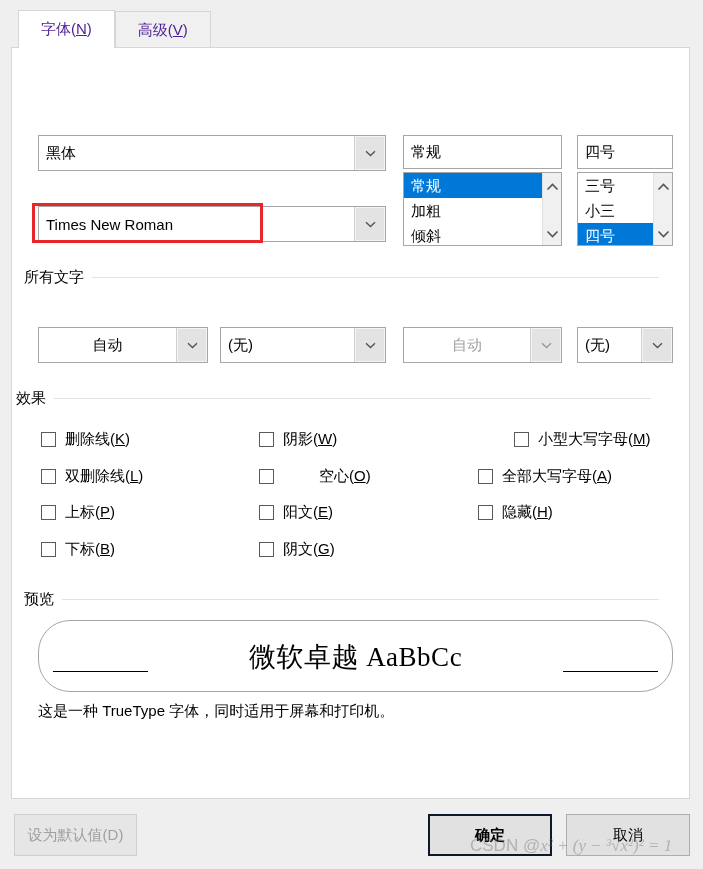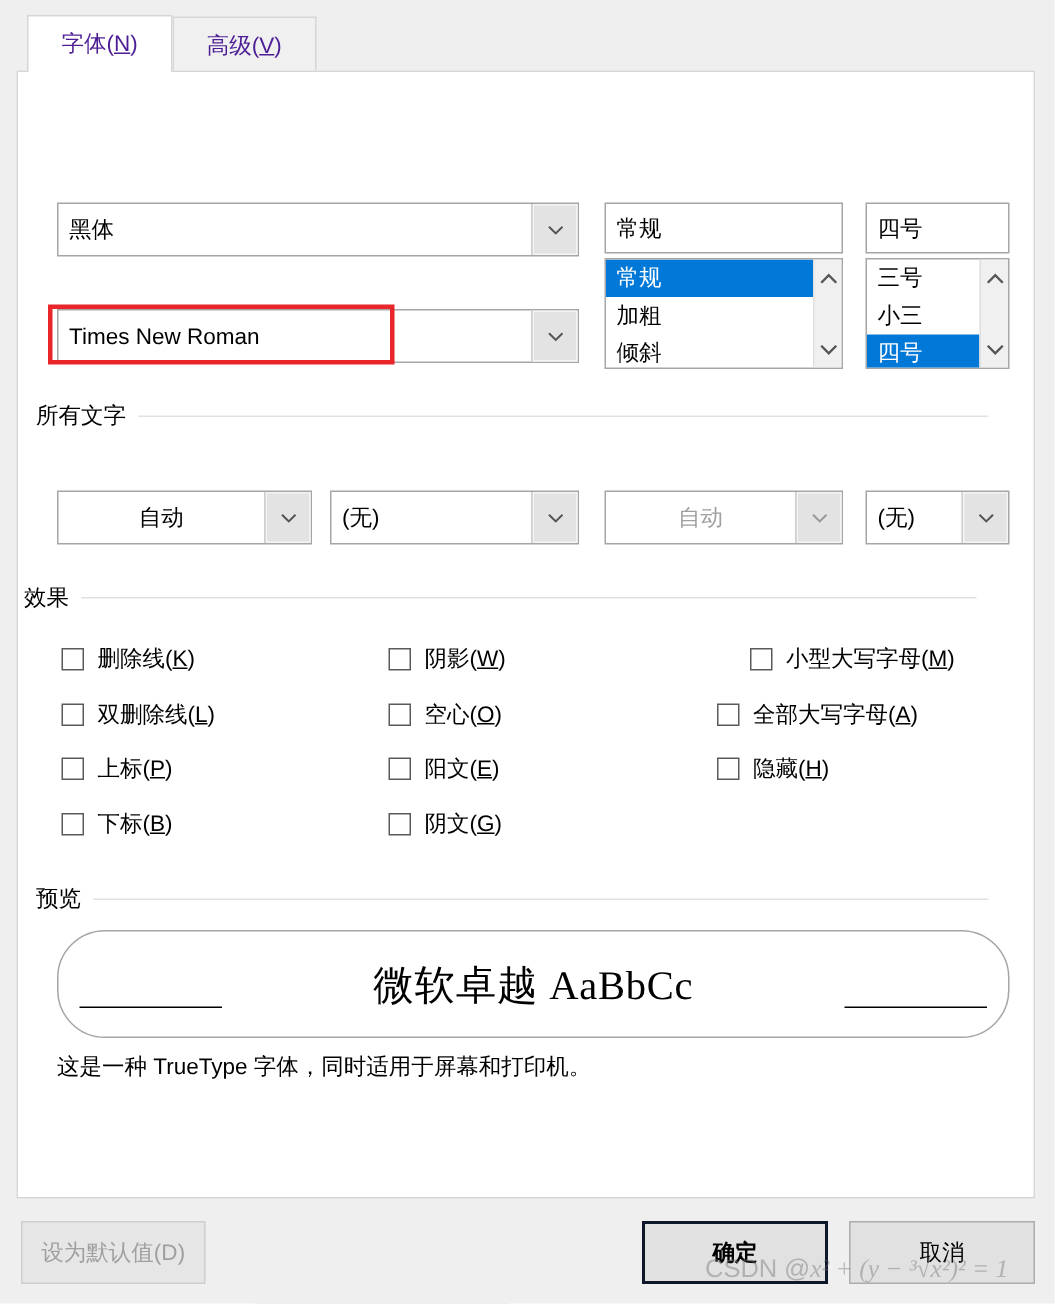--- a/index.html
+++ b/index.html
@@ -417,34 +417,34 @@
 </div>
 <div class="cbrow" style="left:41px; top:540px; z-index:4;">
   <span class="cbox"></span>
   <span class="ctext">下标(<span class="u">B</span>)</span>
 </div>
 
 <div class="cbrow" style="left:259px; top:430px; z-index:4;">
   <span class="cbox"></span>
   <span class="ctext">阴影(<span class="u">W</span>)</span>
 </div>
-<div class="cbrow" style="left:259px; top:467px; z-index:4;">
+<div class="cbrow" style="left:259px; top:467px; z-index:4;gap:36px;">
   <span class="cbox"></span>
   <span class="ctext">空心(<span class="u">O</span>)</span>
 </div>
 <div class="cbrow" style="left:259px; top:503px; z-index:4;">
   <span class="cbox"></span>
   <span class="ctext">阳文(<span class="u">E</span>)</span>
 </div>
 <div class="cbrow" style="left:259px; top:540px; z-index:4;">
   <span class="cbox"></span>
   <span class="ctext">阴文(<span class="u">G</span>)</span>
 </div>
 
-<div class="cbrow" style="left:464px; top:430px; z-index:4;padding-left:36px;">
+<div class="cbrow" style="left:478px; top:430px; z-index:4;padding-left:36px;">
   <span class="cbox"></span>
   <span class="ctext">小型大写字母(<span class="u">M</span>)</span>
 </div>
 <div class="cbrow" style="left:478px; top:467px; z-index:4;text-align:right;">
   <span class="cbox"></span>
   <span class="ctext">全部大写字母(<span class="u">A</span>)</span>
 </div>
 <div class="cbrow" style="left:478px; top:503px; z-index:4;">
   <span class="cbox"></span>
   <span class="ctext">隐藏(<span class="u">H</span>)</span>

